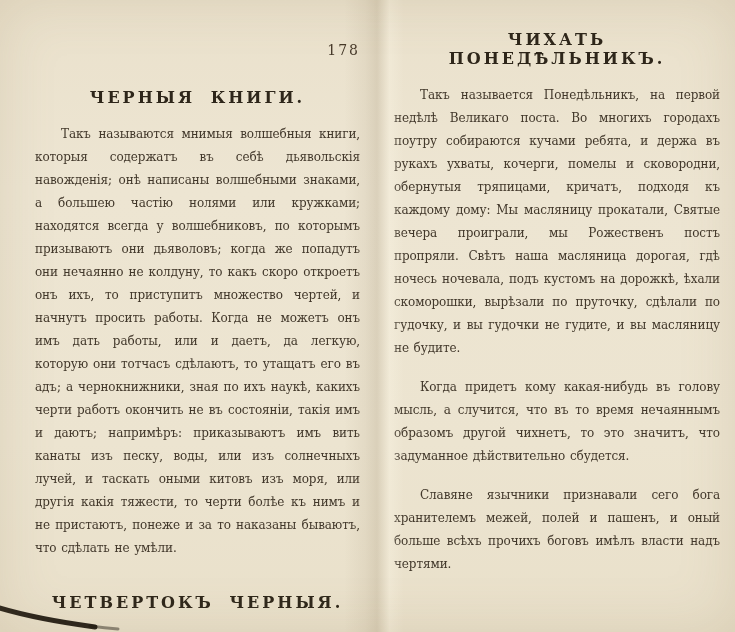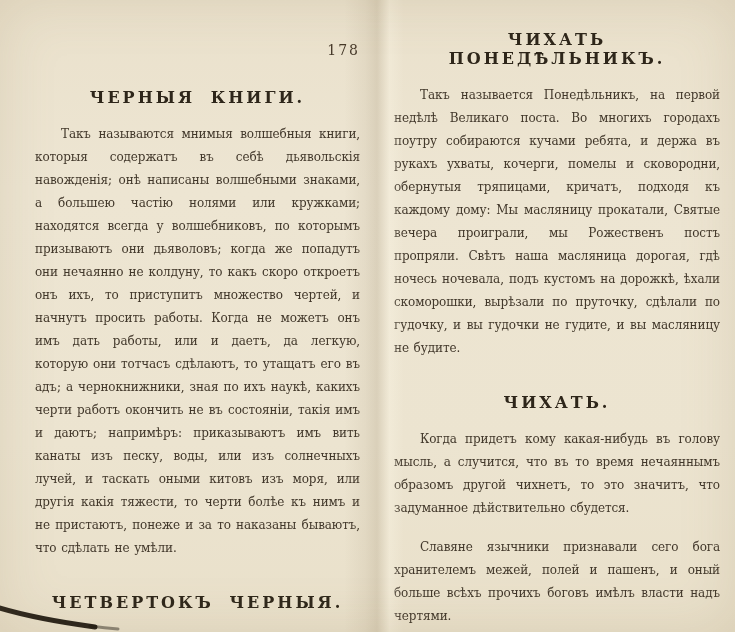--- a/index.html
+++ b/index.html
@@ -85,21 +85,20 @@
       <p class="body-par">Въ этотъ день дѣтямъ стригутъ волосы съ тѣмъ предувѣреніемъ, что оные отъ того больше ростутъ, а у отрока въ жизни его не болитъ голова.</p>
     </section>
   </div>
 
   <div class="page page-right">
     <section>
       <h2 class="heading">ЧИХАТЬ ПОНЕДѢЛЬНИКЪ.</h2>
       <p class="body-par">Такъ называется Понедѣльникъ, на первой недѣлѣ Великаго поста. Во многихъ городахъ поутру собираются кучами ребята, и держа въ рукахъ ухваты, кочерги, помелы и сковородни, обернутыя тряпицами, кричатъ, подходя къ каждому дому: Мы масляницу прокатали, Святые вечера проиграли, мы Рожественъ постъ пропряли. Свѣтъ наша масляница дорогая, гдѣ ночесь ночевала, подъ кустомъ на дорожкѣ, ѣхали скоморошки, вырѣзали по пруточку, сдѣлали по гудочку, и вы гудочки не гудите, и вы масляницу не будите.</p>
     </section>
     <section>
-      <h2 class="heading">ЧИХАТЬ.</h2>
       <p class="body-par">Когда придетъ кому какая-нибудь въ голову мысль, а случится, что въ то время нечаяннымъ образомъ другой чихнетъ, то это значитъ, что задуманное дѣйствительно сбудется.</p>
     </section>
     <section>
       <p class="body-par">Славяне язычники признавали сего бога хранителемъ межей, полей и пашенъ, и оный больше всѣхъ прочихъ боговъ имѣлъ власти надъ чертями.</p>
     </section>
   </div>
 
   <div class="gutter"></div>
 
   <svg class="corner-artifact" viewBox="0 0 125 37" xmlns="http://www.w3.org/2000/svg">

